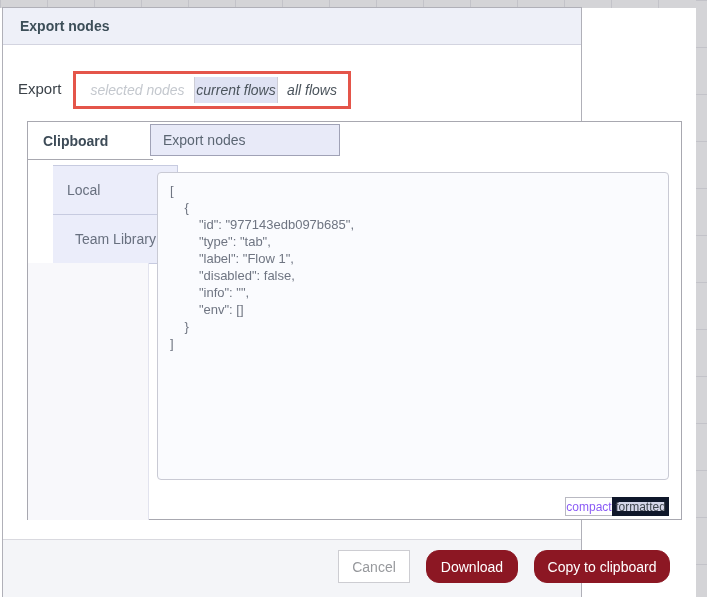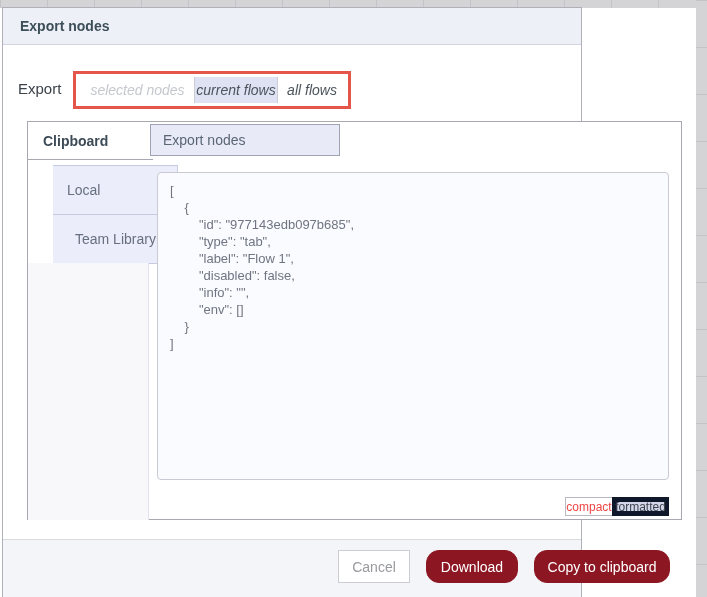--- a/index.html
+++ b/index.html
@@ -95,21 +95,21 @@
     font-size:13px; line-height:17px; color:#6f7582; white-space:pre;
   }
   .format-toggle {
     position:absolute; left:537px; top:375px; height:19px; display:flex;
     font-size:12px;
   }
   .fmt-btn {
     display:flex; align-items:center; justify-content:center;
     height:19px; cursor:pointer;
   }
-  .fmt-compact { width:47px; background:#fff; border:1px solid #b9b9c2; border-right:none; color:#ef4444; }
+  .fmt-compact { width:47px; background:#fff; border:1px solid #b9b9c2; border-right:none; color:#8b5cf6; }
   .fmt-formatted { width:57px; background:#d4d6e9; border:5px solid #0f172a; color:#3f454d; }
 
   
   .footer-sep {
     position:absolute; left:0; top:531px; width:100%; height:1px; background:#d9d9df;
   }
   .footer {
     position:absolute; left:0; top:532px; width:100%; height:58px; background:#f4f5f8;
   }
   .btn {

